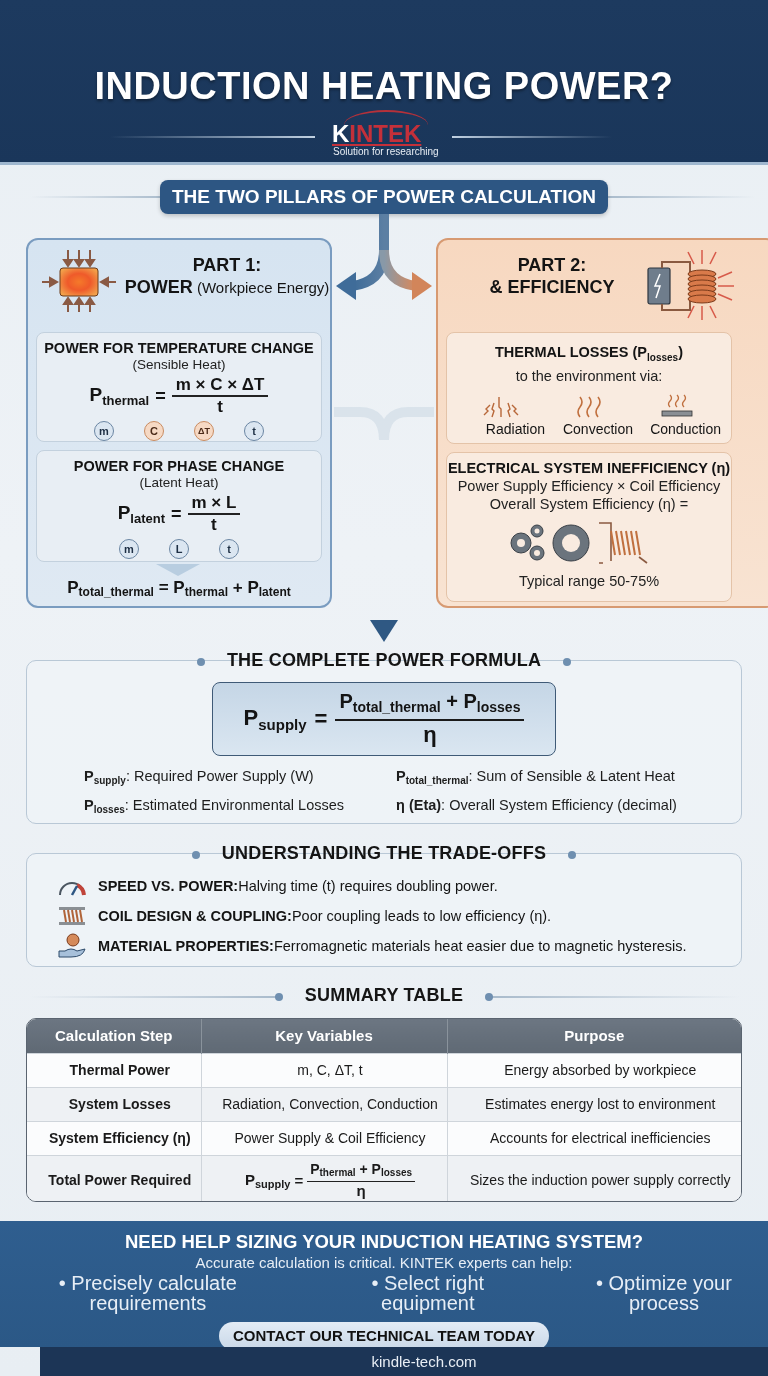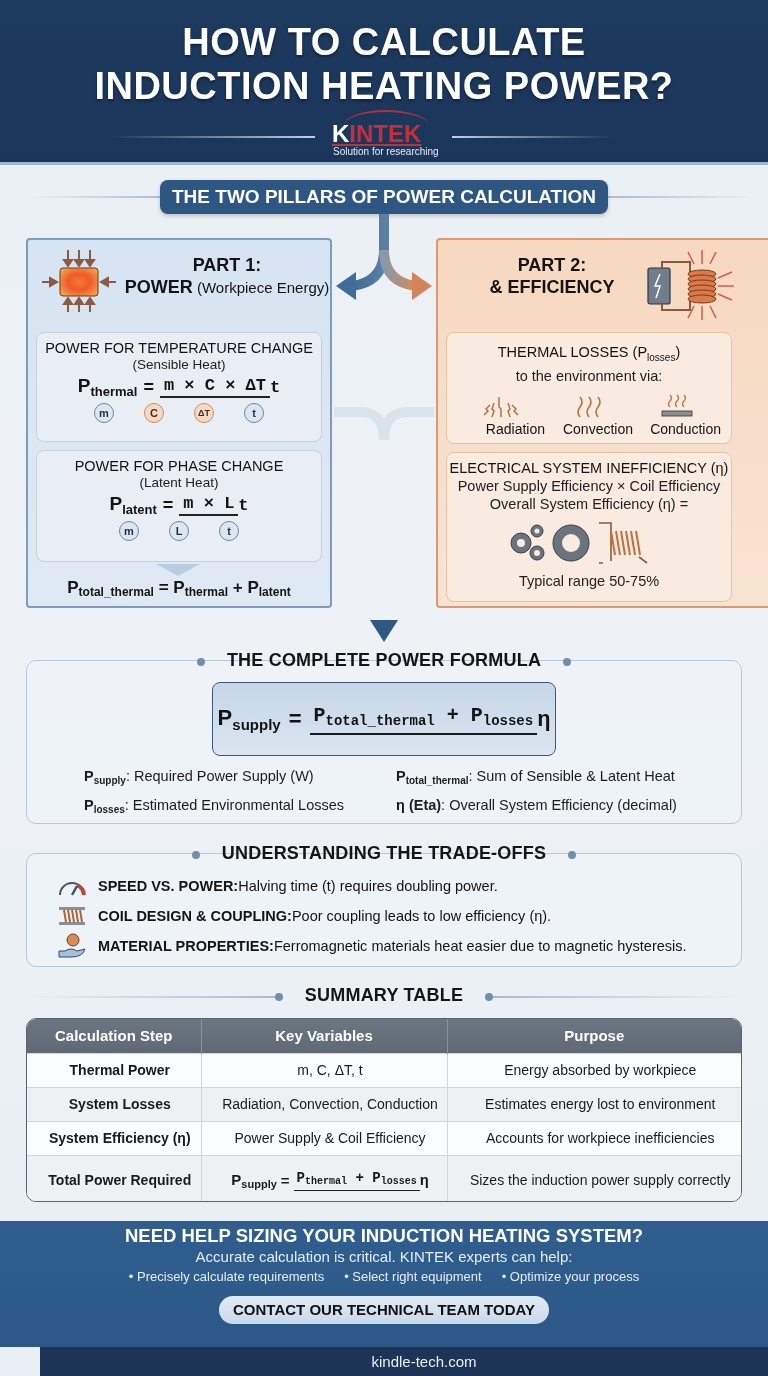--- a/index.html
+++ b/index.html
@@ -41,47 +41,47 @@
   position: absolute; left: 160px; top: 180px; width: 448px; height: 34px;
   background: #2d5683; border-radius: 8px; color: #fff;
   font-size: 19px; font-weight: 700; text-align: center; line-height: 34px;
   box-shadow: 0 2px 4px rgba(0,0,0,0.2);
 }
 
 
 .arrow-svg { position: absolute; left: 0; top: 0; pointer-events: none; }
 
 
-.panel { position: absolute; border-radius: 4px; }
+.panel { position: absolute; border-radius: 12px; }
 .panel.p1 {
   left: 26px; top: 238px; width: 306px; height: 370px;
   background: linear-gradient(180deg, #d6e4f1 0%, #dfe9f3 100%);
   border: 2px solid #7a9cc0;
 }
 .panel.p2 {
   left: 436px; top: 238px; width: 342px; height: 370px;
   background: linear-gradient(180deg, #f7d8c0 0%, #f8e3d2 100%);
   border: 2px solid #d79a72;
 }
 .panel-title { position: absolute; text-align: center; font-weight: 700; font-size: 18px; line-height: 22px; color: #141414; }
 .p1 .panel-title { left: 94px; top: 14px; width: 210px; }
 .p1 .panel-title .light { font-weight: 400; font-size: 15px; }
 .p2 .panel-title { left: 8px; top: 14px; width: 212px; }
 
 .sub-card { position: absolute; border-radius: 8px; text-align: center; }
 .p1 .sub-card { background: #e8eef4; border: 1px solid #c3d1de; left: 8px; width: 286px; }
 .p2 .sub-card { background: #f9ebe0; border: 1px solid #e4c3a8; left: 8px; width: 286px; }
-.sub-title { font-size: 14.5px; font-weight: 400; margin-top: 6px; line-height: 18px; }
+.sub-title { font-size: 14.5px; font-weight: 700; margin-top: 6px; line-height: 18px; }
 .sub-note { font-size: 13.5px; line-height: 16px; color: #222; }
 
 .formula { display: flex; align-items: center; justify-content: center; font-weight: 700; margin-top: 2px; }
 .formula .lhs { font-size: 19px; }
 .formula .lhs sub { font-size: 13px; vertical-align: -4px; }
 .formula .eq { font-size: 18px; margin: 0 6px; }
-.frac { display: inline-flex; flex-direction: row; align-items: flex-end; font-family: Liberation Mono, monospace; }
+.frac { display: inline-flex; flex-direction: column; align-items: center; }
 .frac .num { font-size: 17px; padding: 0 4px; border-bottom: 2px solid #222; line-height: 20px; }
 .frac .den { font-size: 17px; line-height: 20px; }
 
 .chips { display: flex; justify-content: center; gap: 30px; margin-top: 4px; }
 .chip { width: 20px; height: 20px; border-radius: 50%; font-size: 11px; font-weight: 700; line-height: 18px; text-align: center; border: 1px solid #6b86a3; background: #dbe6f1; color: #1e2f44; }
 .chip.warm { background: #f6d9c4; border-color: #c98c62; color: #4a2a18; }
 
 .total-formula { position: absolute; left: 0; right: 0; top: 338px; text-align: center; font-weight: 700; font-size: 17px; }
 .total-formula sub { font-size: 12px; vertical-align: -3px; }
 .down-tri { position: absolute; left: 128px; top: 324px; width: 0; height: 0; border-left: 22px solid transparent; border-right: 22px solid transparent; border-top: 12px solid #b8cde0; }
@@ -133,32 +133,32 @@
 .tbl-formula { display: inline-flex; align-items: center; font-weight: 700; }
 .tbl-formula .lhs { font-size: 15px; }
 .tbl-formula .lhs sub { font-size: 11px; vertical-align: -3px; }
 .tbl-formula .eq { margin: 0 4px; font-size: 15px; }
 .tbl-formula .frac .num { font-size: 14px; border-bottom: 1.5px solid #222; line-height: 17px; padding: 0 3px; }
 .tbl-formula .frac .num sub { font-size: 10px; vertical-align: -2px; }
 .tbl-formula .frac .den { font-size: 15px; line-height: 18px; }
 
 
 .cta { position: absolute; left: 0; top: 1221px; width: 768px; height: 126px; background: linear-gradient(180deg, #2f5e8f 0%, #2b5886 100%); text-align: center; color: #fff; }
-.cta h2 { font-size: 18.5px; font-weight: 700; margin-top: 4px; line-height: 22px; }
+.cta h2 { font-size: 18.5px; font-weight: 700; margin-top: 10px; line-height: 22px; }
 .cta p { font-size: 15px; color: #e7eef6; line-height: 20px; }
-.cta .bullets { display: flex; justify-content: center; gap: 20px; font-size: 13px; color: #e7eef6; line-height: 20px; }
+.cta .bullets { display: flex; justify-content: center; gap: 28px; font-size: 20px; color: #e7eef6; line-height: 20px; }
 .cta-btn { display: inline-block; margin-top: 9px; padding: 0 14px; height: 28px; line-height: 28px; border-radius: 14px; background: linear-gradient(180deg, #e2ebf5, #c9d8e8); color: #111; font-weight: 700; font-size: 15px; }
 .site { position: absolute; left: 0; top: 1347px; width: 768px; height: 29px; background: #1c3556; color: #e8eef5; text-align: center; font-size: 15px; line-height: 29px; margin-left: 40px; }
 </style>
 </head>
 <body>
 
 <div class="header">
   <h1>
-    <span>HOW TO CALCULATE</span><br>
+    <br>
     <span>INDUCTION HEATING POWER?</span>
   </h1>
   <div class="logo-line l"></div>
   <div class="logo-line r"></div>
   <div class="logo">
     <div class="logo-arc"></div>
     <div class="logo-text"><span class="k">K</span><span>INTEK</span></div>
     <div class="logo-sub">Solution for researching</div>
   </div>
   <div class="header-bottom"></div>
@@ -457,21 +457,21 @@
         <td style="border-right:none">Energy absorbed by workpiece</td>
       </tr>
       <tr>
         <td class="step">System Losses</td>
         <td>Radiation, Convection, Conduction</td>
         <td style="border-right:none">Estimates energy lost to environment</td>
       </tr>
       <tr>
         <td class="step">System Efficiency (η)</td>
         <td>Power Supply &amp; Coil Efficiency</td>
-        <td style="border-right:none">Accounts for workpiece inefficiencies</td>
+        <td style="border-right:none">Accounts for electrical inefficiencies</td>
       </tr>
       <tr>
         <td class="step tall">Total Power Required</td>
         <td class="tall">
           <span class="tbl-formula">
             <span class="lhs"><span>P</span><sub>supply</sub></span>
             <span class="eq">=</span>
             <span class="frac">
               <span class="num"><span>P</span><sub>thermal</sub><span> + </span><span>P</span><sub>losses</sub></span>
               <span class="den">η</span>

